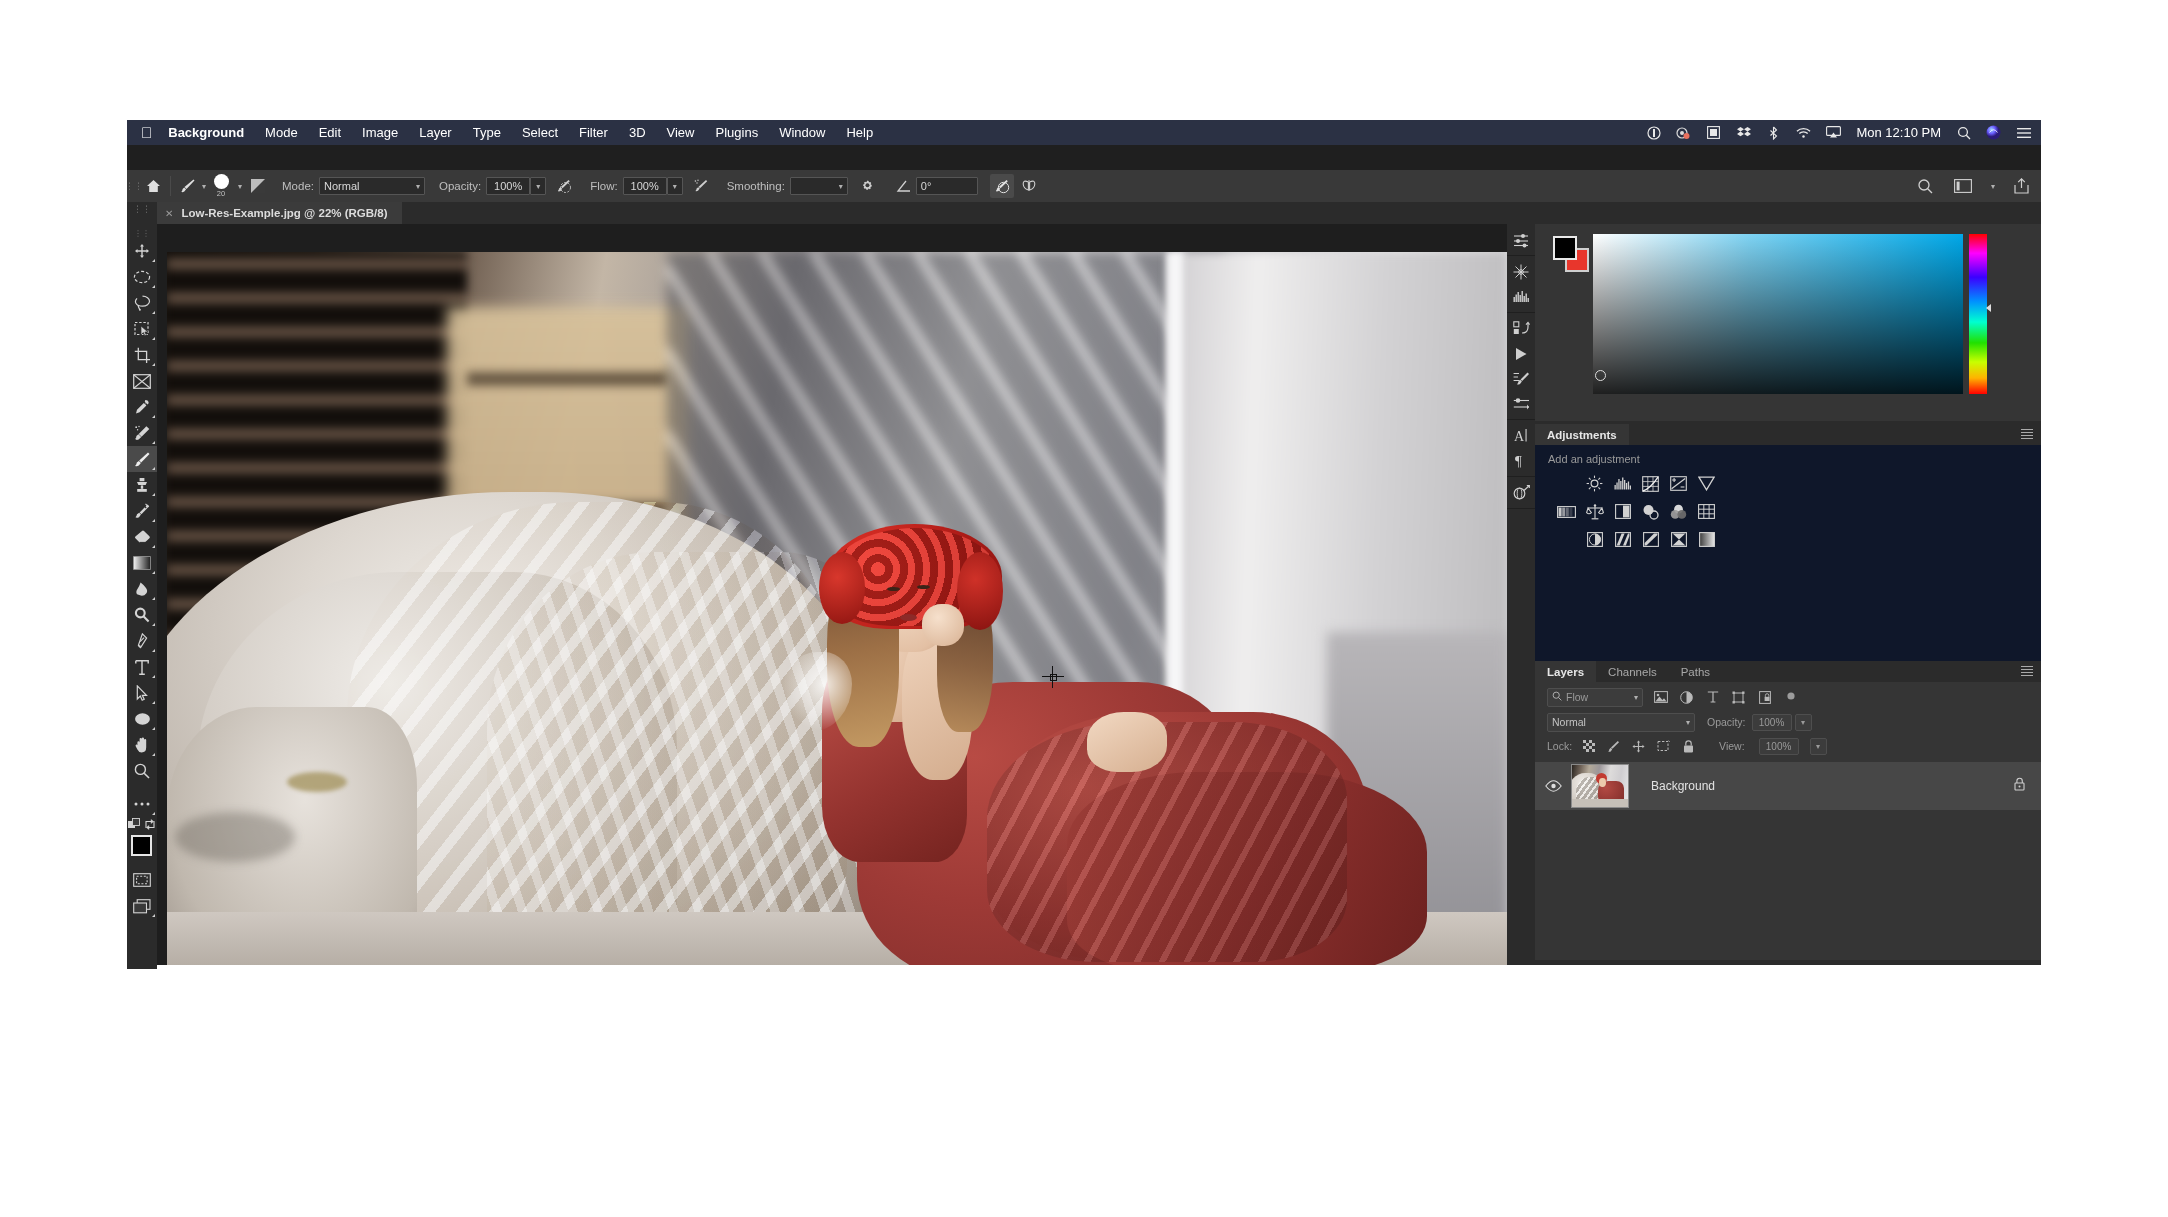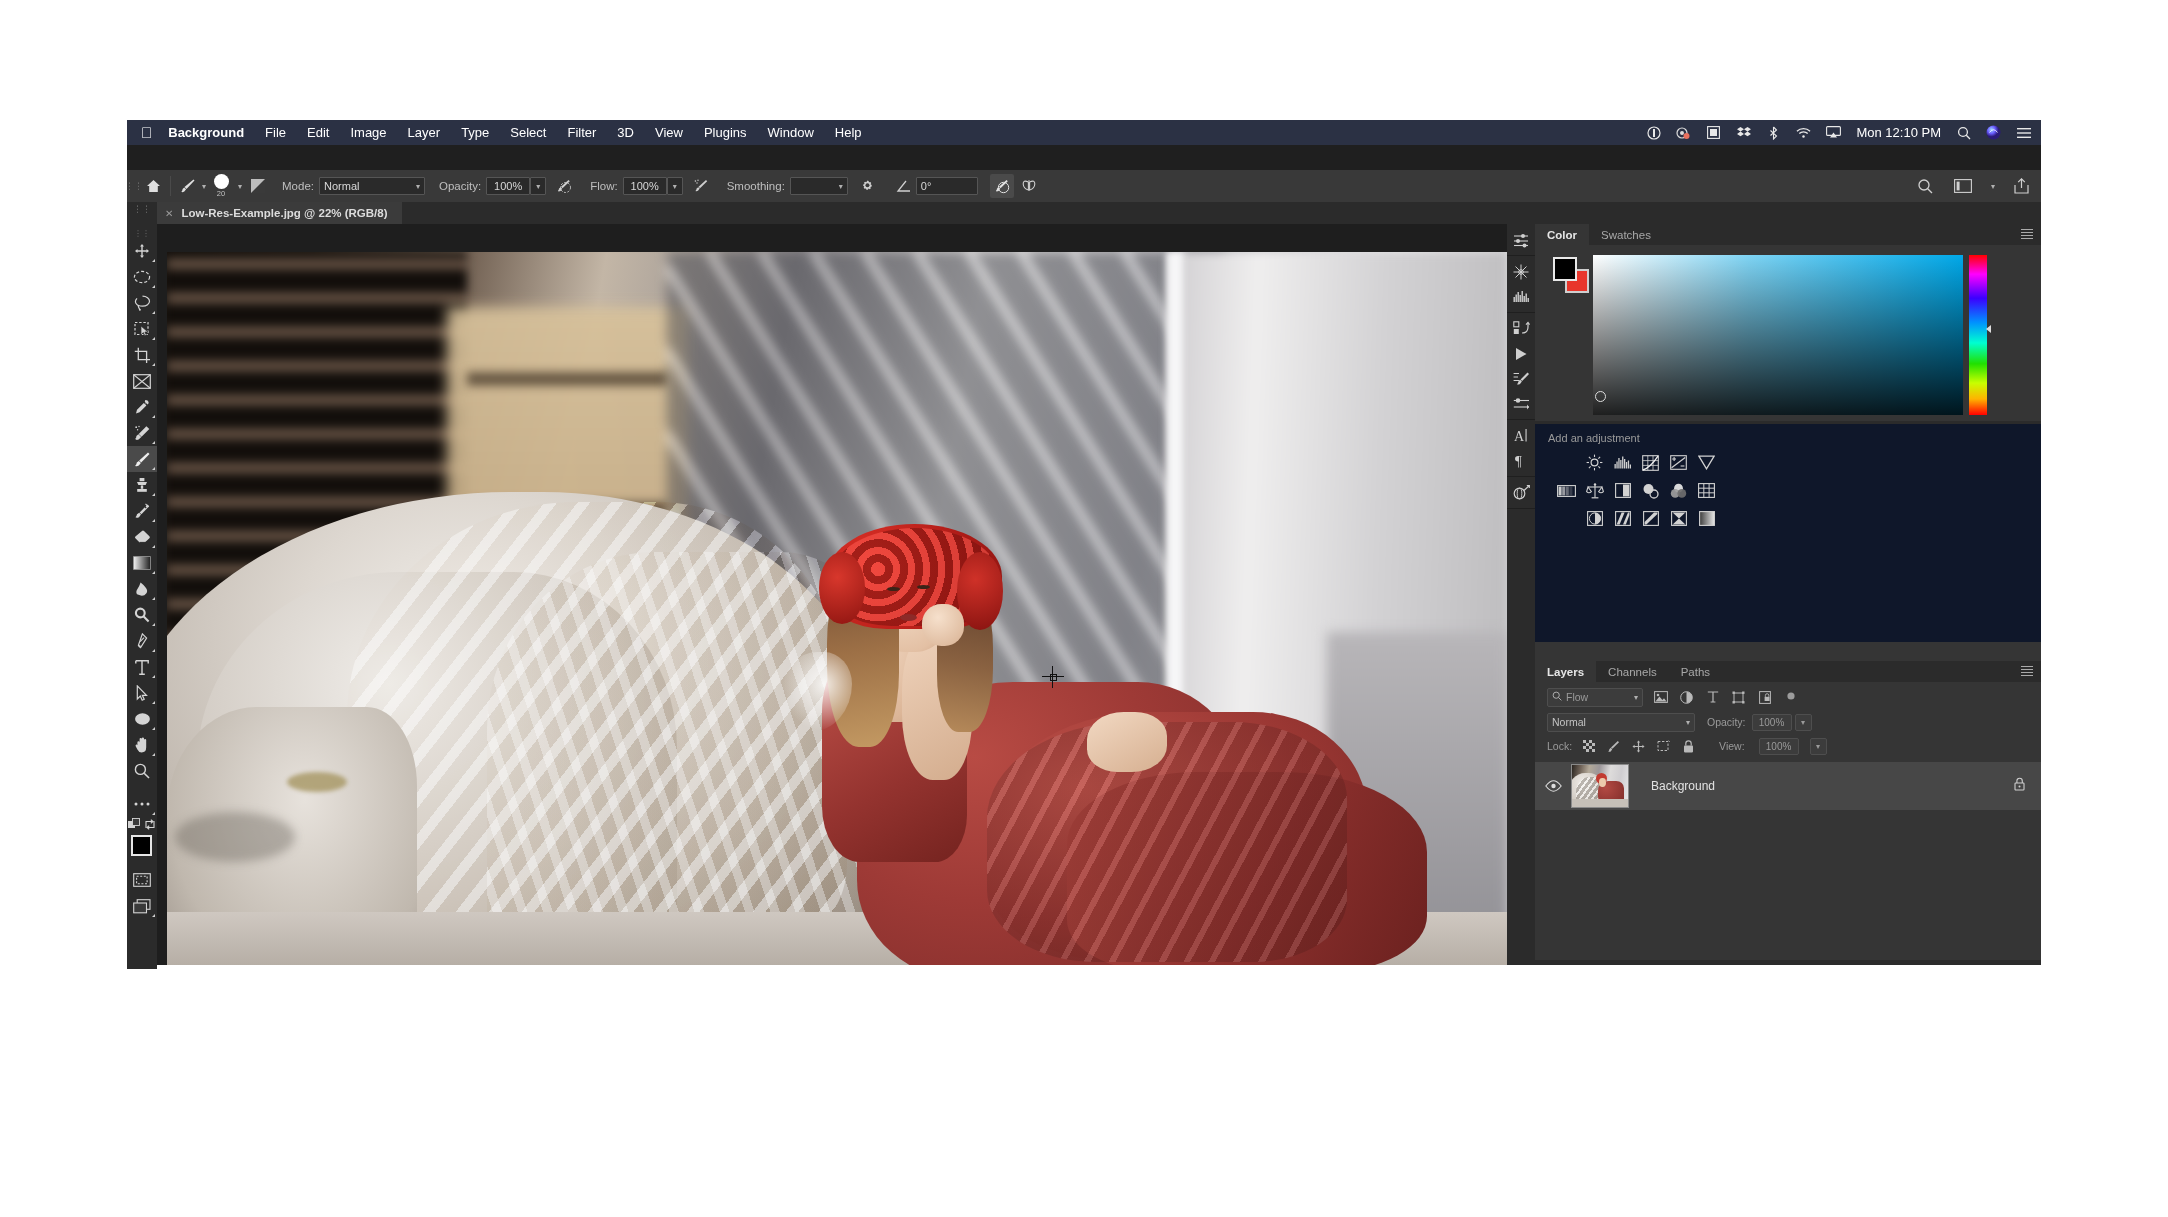--- a/index.html
+++ b/index.html
@@ -122,21 +122,21 @@
   #layerrow .lock{position:absolute;right:16px;color:#cfcfcf;}
 </style>
 </head>
 <body>
 
 <div id="app">
 
   <div id="macbar">
     <span class="apple"></span>
     <span class="mi bold">Background</span>
-    <span class="mi">File</span>
+    <span class="mi">Mode</span>
     <span class="mi">Edit</span>
     <span class="mi">Image</span>
     <span class="mi">Layer</span>
     <span class="mi">Type</span>
     <span class="mi">Select</span>
     <span class="mi">Filter</span>
     <span class="mi">3D</span>
     <span class="mi">View</span>
     <span class="mi">Plugins</span>
     <span class="mi">Window</span>
@@ -724,45 +724,44 @@
             <path d="M11 5.5 L16 0.8" stroke="#cfcfcf" stroke-width="1.2"></path>
             <path d="M13.8 0.5 L16.4 0.4 L16.3 3" fill="none" stroke="#cfcfcf" stroke-width="1.1"></path>
           </svg>
       </div>
     </div>
   </div>
 
   <div id="dock">
 
     <div id="colorpanel" class="panel">
-      <div class="ptabs">
-        <div class="ptab active">Color</div>
-        <div class="ptab">Swatches</div>
-        <div class="pmenu">
-            <i></i>
-            <i></i>
-            <i></i>
-            <i></i>
-          </div>
-      </div>
       <div id="colorbody">
         <div id="cp-sw">
           <span class="b"></span>
           <span class="f"></span>
         </div>
         <div id="cp-ramp">
             <span class="ring"></span>
           </div>
         <div id="cp-hue">
             <span class="mk"></span>
           </div>
       </div>
     </div>
 
     <div id="adjpanel" class="panel">
+      <div class="ptabs">
+        <div class="ptab active">Adjustments</div>
+        <div class="pmenu">
+            <i></i>
+            <i></i>
+            <i></i>
+            <i></i>
+          </div>
+      </div>
       <div id="adjbody">
         <span class="hint">Add an adjustment</span>
 
         <div class="adjrow" style="left:50px;top:29px;">
           <span class="adjico">
             <svg width="17" height="17" viewBox="0 0 17 17">
                 <circle cx="8.5" cy="8.5" r="3.4" fill="none" stroke="#d2d2d2" stroke-width="1.2"></circle>
                 <g stroke="#d2d2d2" stroke-width="1.1">
                   <line x1="8.5" y1="0.6" x2="8.5" y2="3"></line>
                   <line x1="8.5" y1="14" x2="8.5" y2="16.4"></line>

